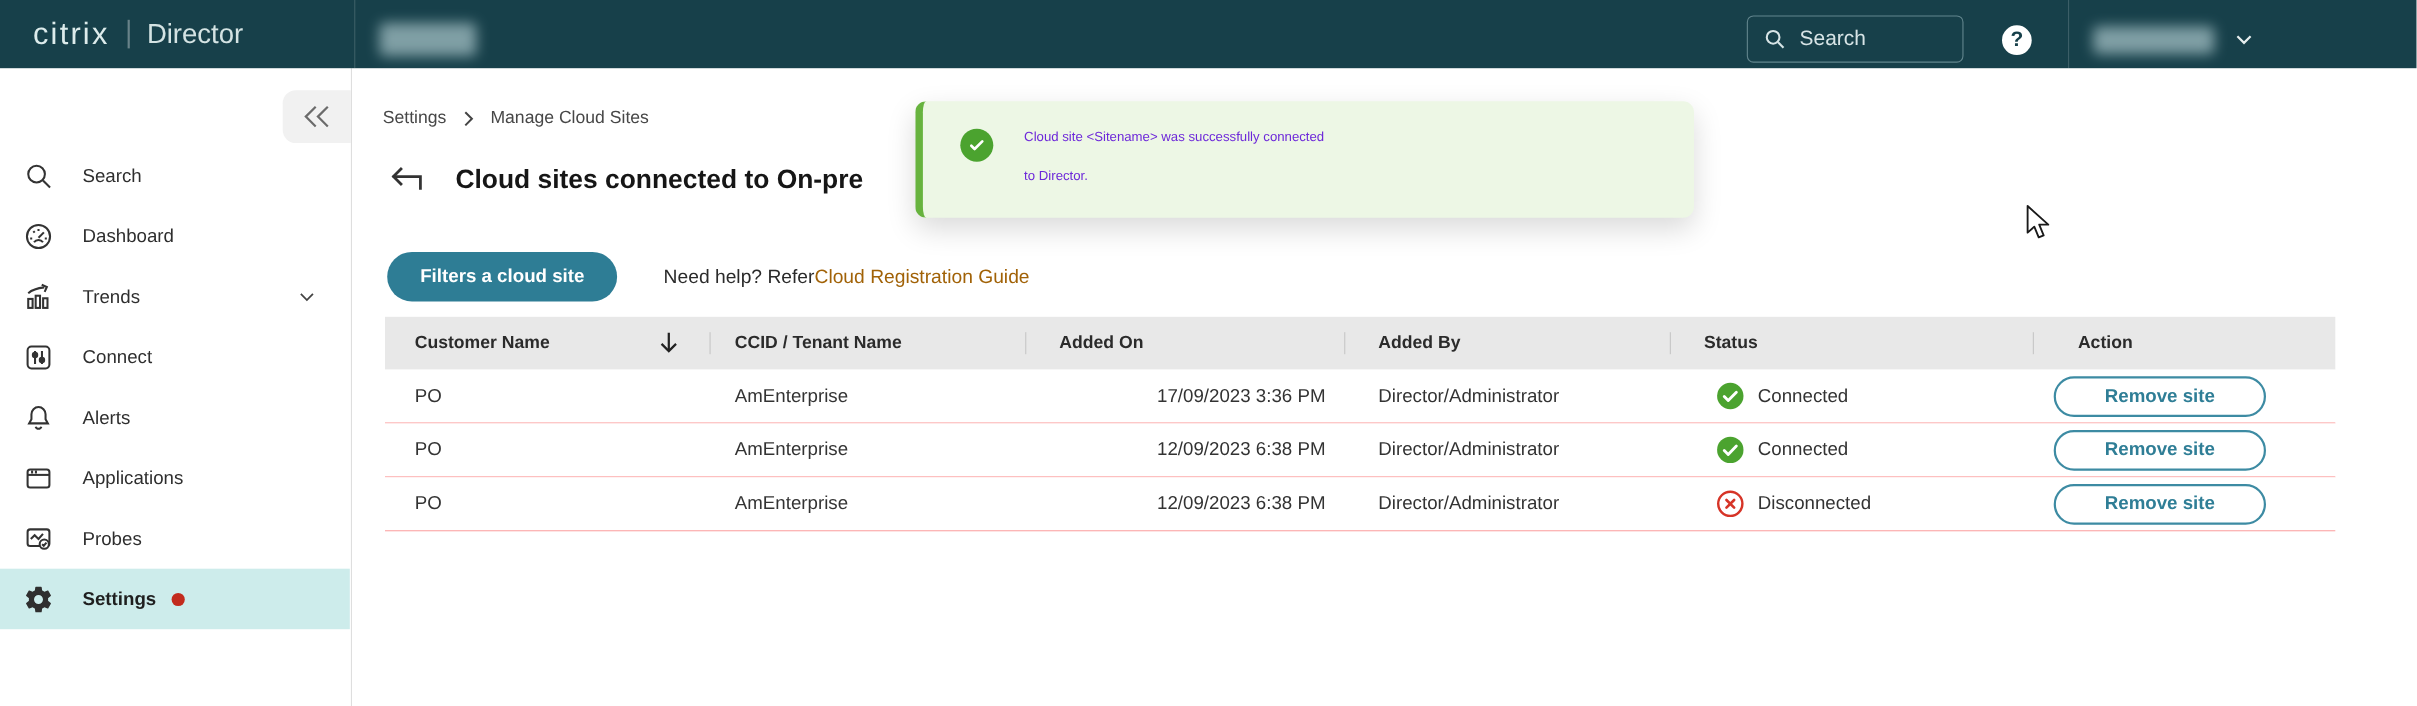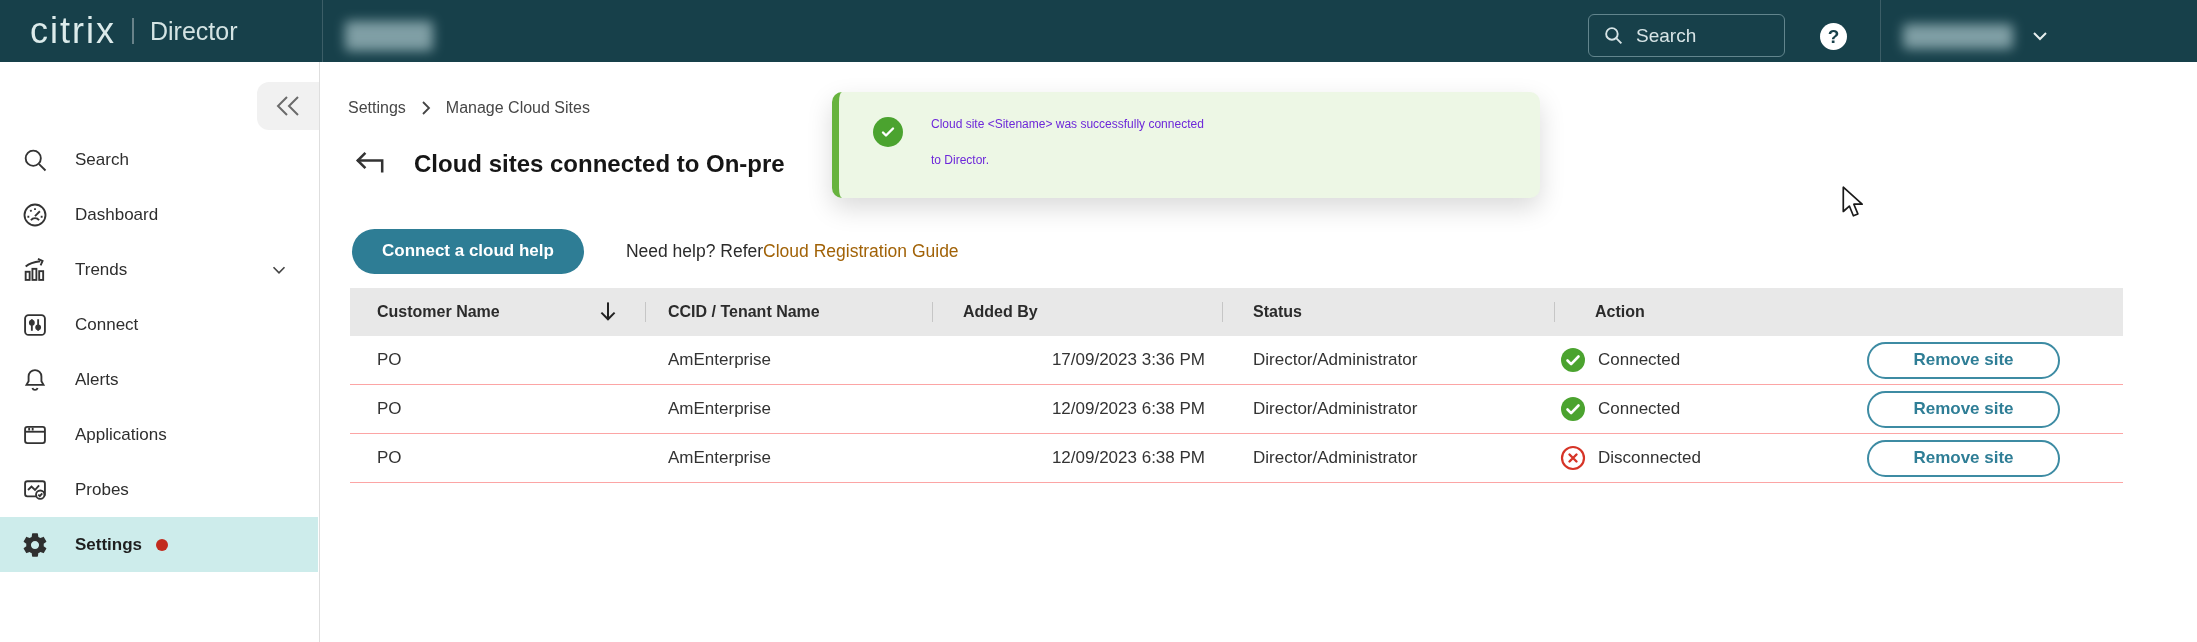--- a/index.html
+++ b/index.html
@@ -6,21 +6,21 @@
   html,body { width:2197px; height:642px; }
   body {
     font-family: "Liberation Sans", "DejaVu Sans", sans-serif;
     background:#fff; overflow:hidden; position:relative;
   }
   .app { position:relative; width:2197px; height:642px; background:#fff; }
 
   
   .topbar { position:absolute; left:0; top:0; width:2197px; height:62px; background:#17404a; z-index:10; }
   .brand { position:absolute; left:30px; top:0; height:62px; display:flex; align-items:center; gap:16px; }
-  .brand-citrix { font-size:36px; color:#dcebeb; letter-spacing:2px; font-weight:400; }
+  .brand-citrix { font-size:28px; color:#dcebeb; letter-spacing:2px; font-weight:400; }
   .brand-pipe { width:2px; height:26px; background:rgba(255,255,255,.35); }
   .brand-product { font-size:25px; color:#d4e3e3; font-weight:400; }
   .topbar-vdiv { position:absolute; top:0; width:1px; height:62px; background:rgba(255,255,255,.16); }
   .redacted { position:absolute; background:#9ab7bc; opacity:.8; filter:blur(6px); border-radius:4px; }
   .redacted-env { left:345px; top:21px; width:88px; height:30px; }
   .searchbox { position:absolute; left:1588px; top:14px; width:197px; height:43px;
     border:1.5px solid #62858d; border-radius:6px; display:flex; align-items:center; gap:12px;
     padding:0 14px; color:#d7e4e6; font-size:19px; cursor:text; }
   .help-btn { position:absolute; left:1820px; top:23px; width:27px; height:27px; border-radius:50%;
     background:#fff; color:#17404a; font-weight:700; font-size:19px;
@@ -243,40 +243,43 @@
     <span class="back-btn">
       <svg width="38" height="28" viewBox="0 0 26 20" fill="none" stroke="#333" stroke-width="1.8">
         <path d="M3 7.5 H21 V16"></path>
         <path d="M9 2 L3.5 7.5 L9 13"></path>
       </svg>
     </span>
     <span class="page-title">Cloud sites connected to On-pre</span>
   </div>
 
   <div class="actions-row">
-    <button class="connect-btn">Connect a cloud help</button>
+    <button class="connect-btn">Filters a cloud site</button>
     <span class="help-line">
       <span>Need help? Refer</span>
       <span class="help-link">Cloud Registration Guide</span>
     </span>
   </div>
 
   <div class="table">
     <div class="thead">
       <div class="th c1">
         <span>Customer Name</span>
         <span class="sort-icon">
           <svg width="22" height="24" viewBox="0 0 18 20" fill="none" stroke="#222" stroke-width="1.7">
             <path d="M9 2 V16"></path>
               <path d="M3.5 10.5 L9 16 L14.5 10.5"></path>
           </svg>
         </span>
       </div>
       <div class="th c2">
         <span>CCID / Tenant Name</span>
+      </div>
+      <div class="th c3">
+        <span>Added On</span>
       </div>
       <div class="th c4">
         <span>Added By</span>
       </div>
       <div class="th c5">
         <span>Status</span>
       </div>
       <div class="th c6">
         <span>Action</span>
       </div>

